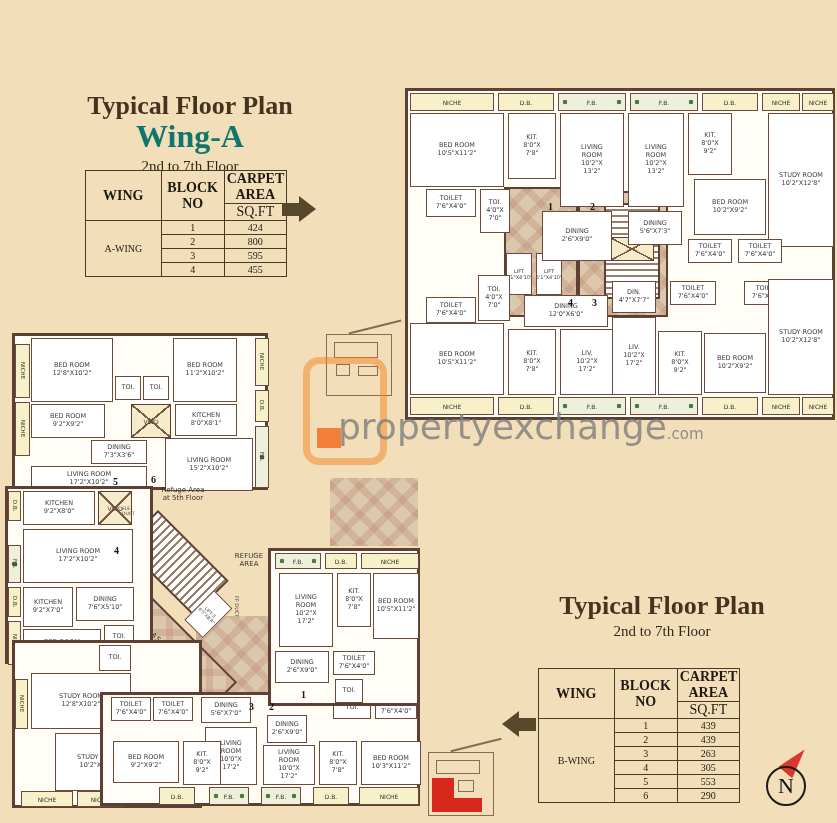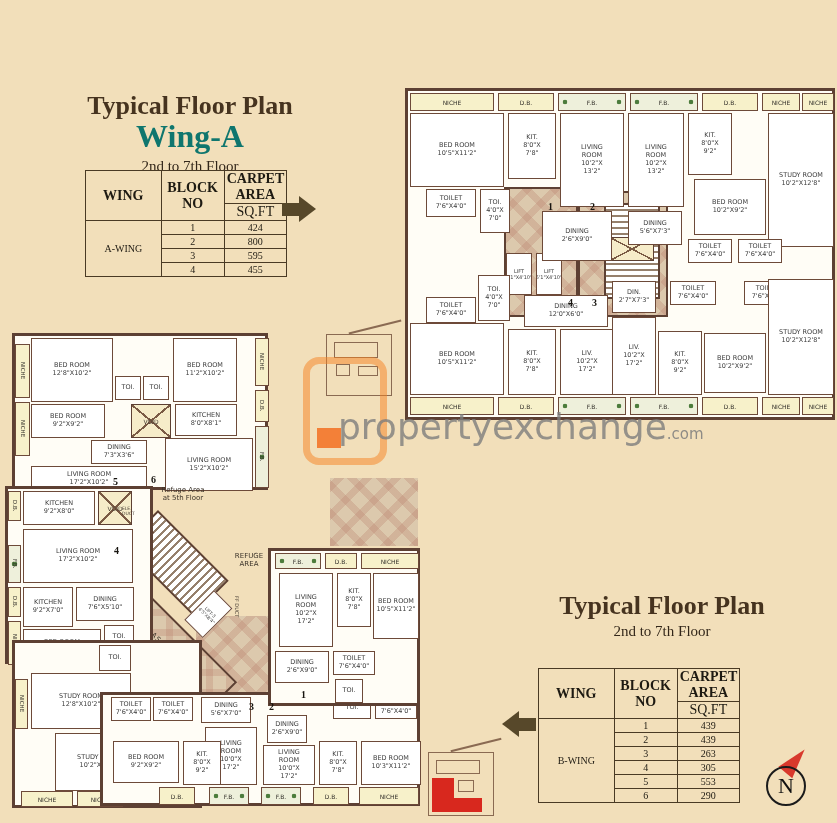--- a/index.html
+++ b/index.html
@@ -172,21 +172,21 @@
 10'5"X11'2"</div>
     <div class="room" style="left:116px;top:204px;width:84px;height:32px;">DINING
 12'0"X6'0"</div>
     <div class="room" style="left:100px;top:238px;width:48px;height:66px;">KIT.
 8'0"X
 7'8"</div>
     <div class="room" style="left:152px;top:238px;width:54px;height:66px;">LIV.
 10'2"X
 17'2"</div>
     <div class="room" style="left:204px;top:190px;width:44px;height:32px;">DIN.
-2'7"X7'3"</div>
+4'7"X7'7"</div>
     <div class="room" style="left:262px;top:190px;width:46px;height:24px;">TOILET
 7'6"X4'0"</div>
     <div class="room" style="left:336px;top:190px;width:46px;height:24px;">TOILET
 7'6"X4'0"</div>
     <div class="room" style="left:204px;top:226px;width:44px;height:78px;">LIV.
 10'2"X
 17'2"</div>
     <div class="room" style="left:250px;top:240px;width:44px;height:64px;">KIT.
 8'0"X
 9'2"</div>

